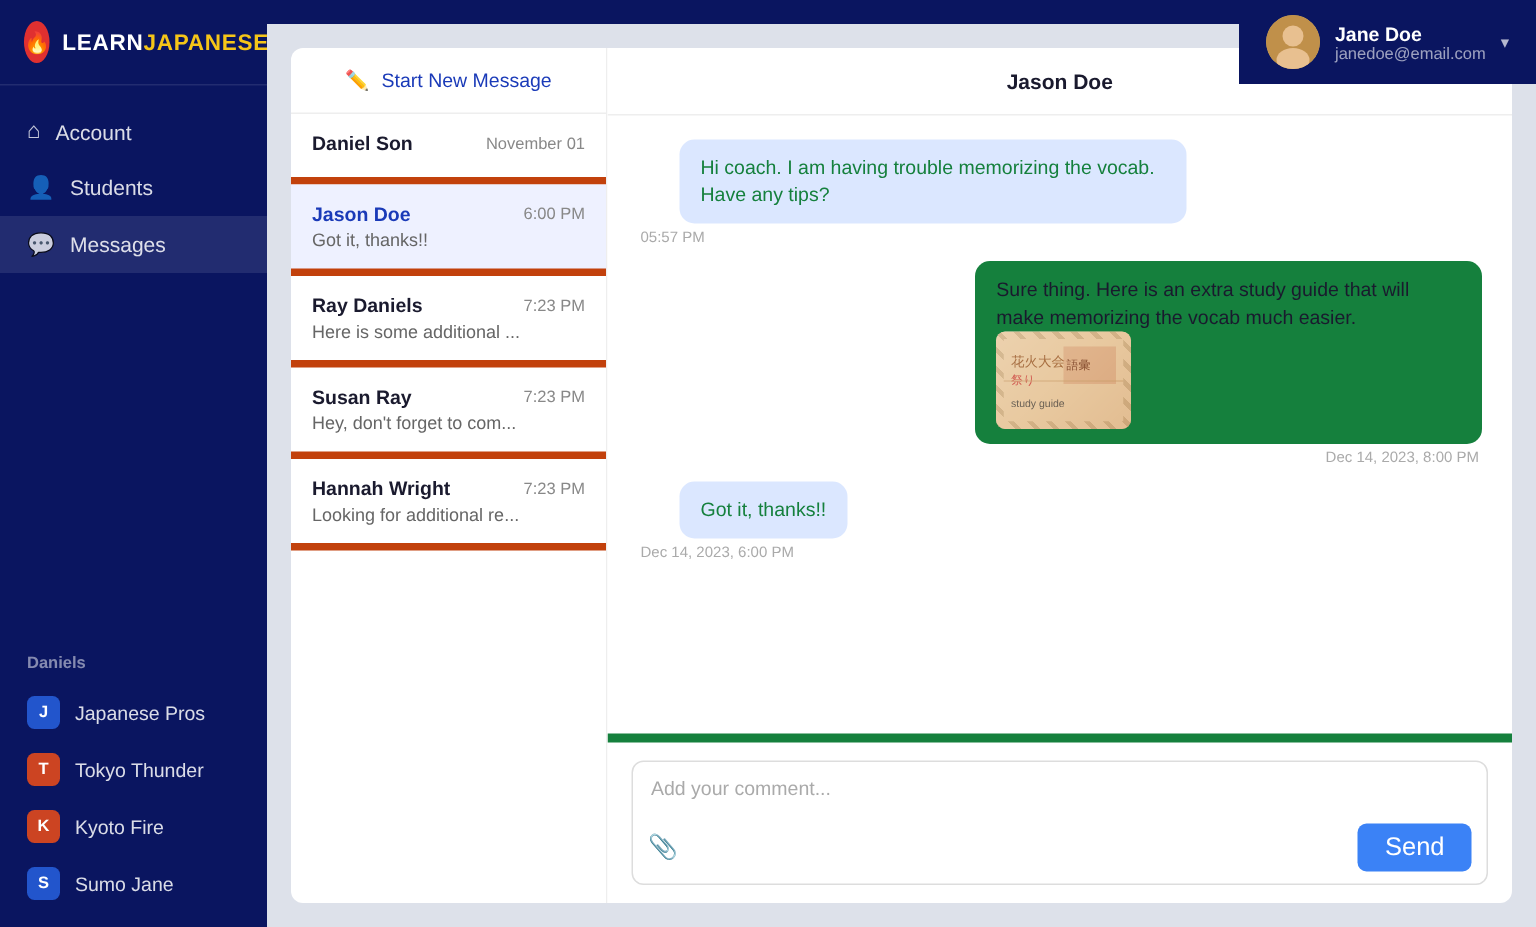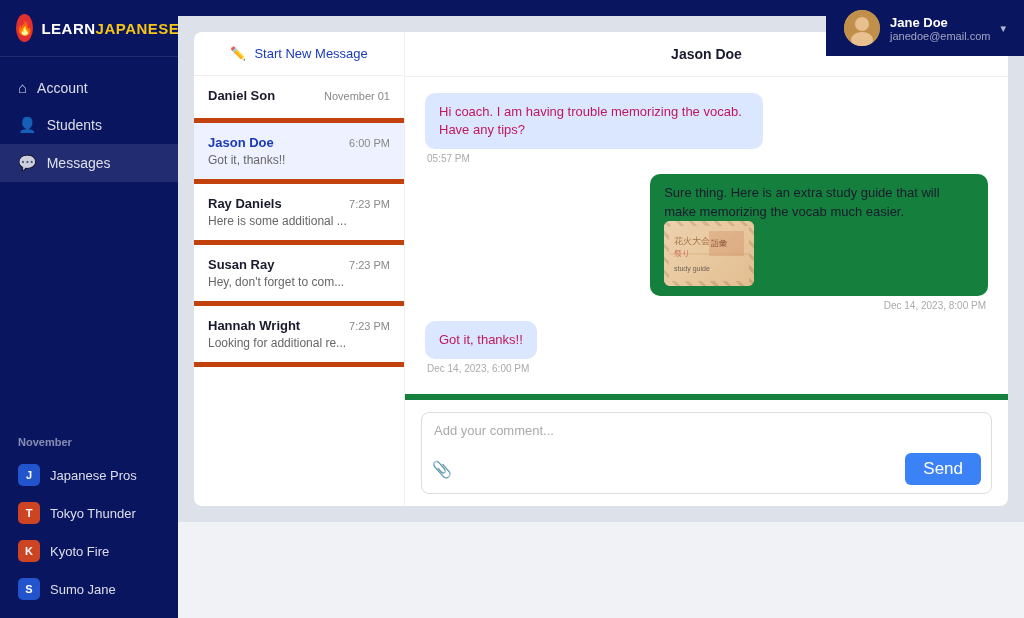--- a/index.html
+++ b/index.html
@@ -134,22 +134,23 @@
     .msg-row { display: flex; flex-direction: column; }
     .msg-bubble {
       max-width: 60%;
       padding: 10px 14px;
       border-radius: 10px;
       font-size: 13px;
       line-height: 1.4;
     }
     .msg-incoming .msg-bubble {
       background: #dbe7ff;
-      color: #be185d;
+      color: #15803d;
       align-self: flex-start;
+      margin-left: 28px;
     }
     .msg-outgoing { align-items: flex-end; }
     .msg-outgoing .msg-bubble {
       background: #15803d;
       color: #1a1a2e;
       align-self: flex-end;
     }
     .msg-timestamp {
       font-size: 10px;
       color: #aaa;
@@ -246,21 +247,21 @@
       width: 178px;
       display: flex;
       flex-direction: column;
       background: #0a1560;
       height: 618px;
     }
     .right-section {
       flex: 1;
       display: flex;
       flex-direction: column;
-      height: 522px;
+      height: 618px;
     }
     .app-topbar {
       background: #0a1560;
       display: flex;
       justify-content: flex-end;
       padding: 8px 16px;
     }
     .app-body {
       flex: 1;
       display: flex;
@@ -292,21 +293,21 @@
         <span class="nav-icon">👤</span>
         <span>Students</span>
       </div>
       <div class="nav-item active">
         <span class="nav-icon">💬</span>
         <span>Messages</span>
       </div>
     </nav>
 
     <div class="cohorts-section">
-      <div class="cohorts-label">November</div>
+      <div class="cohorts-label">Daniels</div>
       <div class="cohort-item">
         <div class="cohort-badge" style="background:#2255cc">J</div>
         <span>Japanese Pros</span>
       </div>
       <div class="cohort-item">
         <div class="cohort-badge" style="background:#cc4422">T</div>
         <span>Tokyo Thunder</span>
       </div>
       <div class="cohort-item">
         <div class="cohort-badge" style="background:#cc4422">K</div>

